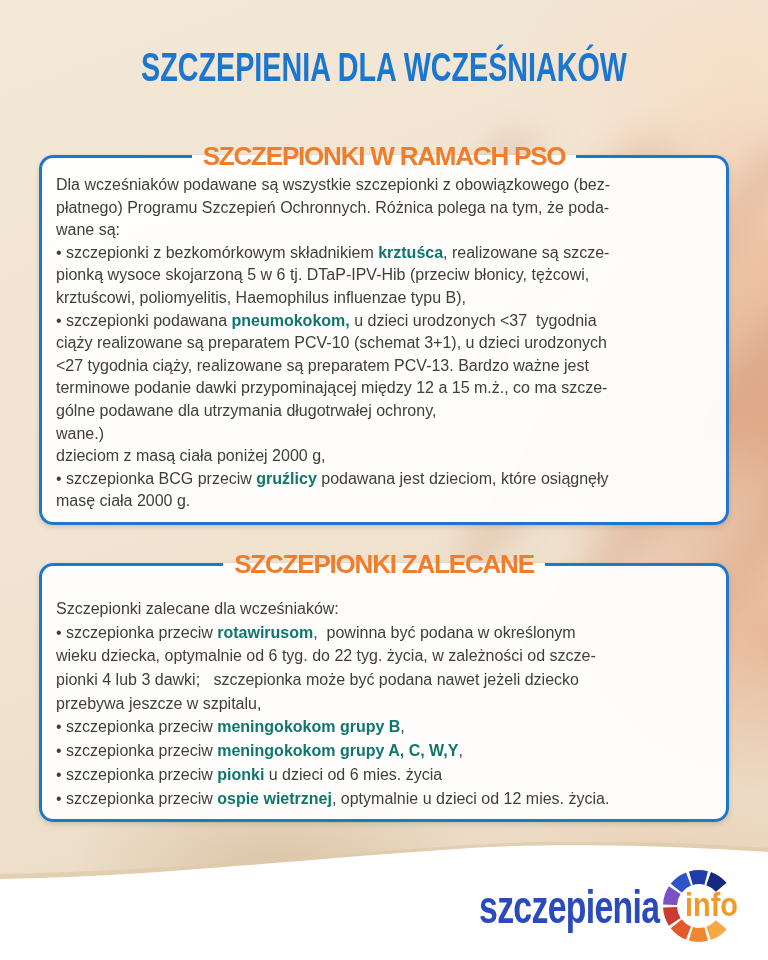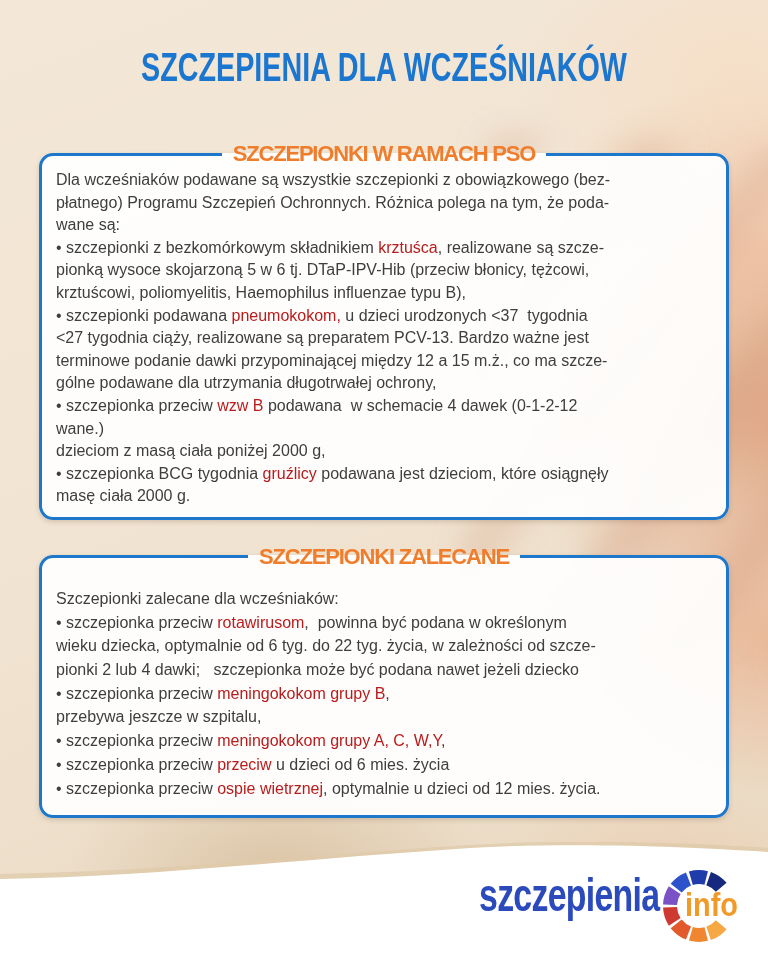--- a/index.html
+++ b/index.html
@@ -37,36 +37,36 @@
   fieldset.box{
     position:relative;z-index:3;margin:0 39px;padding:0;
     border:3px solid var(--box-border-blue,#1d78cc);border-radius:14px;
     background:rgba(255,255,255,.93);
     box-shadow:0 2px 5px rgba(104,76,48,.22);
   }
   #box-pso{margin-top:53px;}
   #box-zalecane{margin-top:24px;}
   fieldset.box > legend{
     margin:0 auto;padding:0 11px;
-    font-size:22px;font-weight:700;letter-spacing:-1.2px;white-space:nowrap;
+    font-size:26px;font-weight:700;letter-spacing:-1.2px;white-space:nowrap;
     color:var(--heading-orange,#ef7d2b);
   }
   .box-body{
     color:var(--body-text,#3e3e3e);font-size:16px;
   }
   #box-pso .box-body{padding:2px 12px 9px 14px;line-height:22.6px;}
-  #box-zalecane .box-body{padding:17px 12px 15px 14px;line-height:23.7px;}
+  #box-zalecane .box-body{padding:17px 12px 9px 14px;line-height:23.7px;}
   .tline{white-space:pre-wrap;}
-  .tline span.b{font-weight:400;color:#b91c1c;}
+  .tline span.b{font-weight:700;color:#0f766e;}
   
   .wave{position:absolute;left:0;bottom:0;width:768px;height:118px;z-index:2;}
   
   .logo{
     position:absolute;right:30px;bottom:15px;z-index:4;
-    display:flex;
+    display:flex;align-items:center;
   }
   .logo-name{
     display:inline-block;font-size:47px;font-weight:700;letter-spacing:-1px;
     color:var(--logo-blue,#2b4abc);
     transform:scaleX(.72);transform-origin:100% 50%;white-space:nowrap;
   }
   .ring-wrap{position:relative;width:78px;height:78px;margin-left:1px;}
   .ring-wrap svg{position:absolute;left:0;top:0;}
   .logo-suffix{
     position:absolute;left:25px;top:50%;
@@ -85,42 +85,42 @@
 <fieldset class="box" id="box-pso">
   <legend>SZCZEPIONKI W RAMACH PSO</legend>
   <div class="box-body">
       <div class="tline"><span>Dla wcześniaków podawane są wszystkie szczepionki z obowiązkowego (bez-</span></div>
       <div class="tline"><span>płatnego) Programu Szczepień Ochronnych. Różnica polega na tym, że poda-</span></div>
       <div class="tline"><span>wane są:</span></div>
       <div class="tline"><span>• szczepionki z bezkomórkowym składnikiem </span><span class="b">krztuśca</span><span>, realizowane są szcze-</span></div>
       <div class="tline"><span>pionką wysoce skojarzoną 5 w 6 tj. DTaP-IPV-Hib (przeciw błonicy, tężcowi,</span></div>
       <div class="tline"><span>krztuścowi, poliomyelitis, Haemophilus influenzae typu B),</span></div>
       <div class="tline"><span>• szczepionki podawana </span><span class="b">pneumokokom,</span><span> u dzieci urodzonych &lt;37  tygodnia</span></div>
+      <div class="tline"><span>ciąży realizowane są preparatem PCV-10 (schemat 3+1), u dzieci urodzonych</span></div>
       <div class="tline"><span>&lt;27 tygodnia ciąży, realizowane są preparatem PCV-13. Bardzo ważne jest</span></div>
       <div class="tline"><span>terminowe podanie dawki przypominającej między 12 a 15 m.ż., co ma szcze-</span></div>
       <div class="tline"><span>gólne podawane dla utrzymania długotrwałej ochrony,</span></div>
-      <div class="tline"><span>• szczepionka przeciw </span><span class="b">wzw B</span><span> podawana  w schemacie 4 dawek (0-1-2-12</span></div>
       <div class="tline"><span>wane.)</span></div>
       <div class="tline"><span>dzieciom z masą ciała poniżej 2000 g,</span></div>
-      <div class="tline"><span>• szczepionka BCG tygodnia </span><span class="b">gruźlicy</span><span> podawana jest dzieciom, które osiągnęły</span></div>
+      <div class="tline"><span>• szczepionka BCG przeciw </span><span class="b">gruźlicy</span><span> podawana jest dzieciom, które osiągnęły</span></div>
       <div class="tline"><span>masę ciała 2000 g.</span></div>
     </div>
 </fieldset>
 
 <fieldset class="box" id="box-zalecane">
   <legend>SZCZEPIONKI ZALECANE</legend>
   <div class="box-body">
       <div class="tline"><span>Szczepionki zalecane dla wcześniaków:</span></div>
       <div class="tline"><span>• szczepionka przeciw </span><span class="b">rotawirusom</span><span>,  powinna być podana w określonym</span></div>
       <div class="tline"><span>wieku dziecka, optymalnie od 6 tyg. do 22 tyg. życia, w zależności od szcze-</span></div>
-      <div class="tline"><span>pionki 2 lub 4 dawki;   szczepionka może być podana nawet jeżeli dziecko</span></div>
+      <div class="tline"><span>pionki 4 lub 3 dawki;   szczepionka może być podana nawet jeżeli dziecko</span></div>
+      <div class="tline"><span>przebywa jeszcze w szpitalu,</span></div>
       <div class="tline"><span>• szczepionka przeciw </span><span class="b">meningokokom grupy B</span><span>,</span></div>
-      <div class="tline"><span>przebywa jeszcze w szpitalu,</span></div>
       <div class="tline"><span>• szczepionka przeciw </span><span class="b">meningokokom grupy A, C, W,Y</span><span>,</span></div>
-      <div class="tline"><span>• szczepionka przeciw </span><span class="b">przeciw</span><span> u dzieci od 6 mies. życia</span></div>
+      <div class="tline"><span>• szczepionka przeciw </span><span class="b">pionki</span><span> u dzieci od 6 mies. życia</span></div>
       <div class="tline"><span>• szczepionka przeciw </span><span class="b">ospie wietrznej</span><span>, optymalnie u dzieci od 12 mies. życia.</span></div>
     </div>
 </fieldset>
 
 <svg class="wave" viewBox="0 0 768 118" preserveAspectRatio="none" aria-hidden="true">
   <path d="M0,32 C150,30 300,14 470,3 C580,-4 690,1 768,6 L768,118 L0,118 Z" fill="#dfc9a9" opacity="0.75"></path>
   <path d="M0,37 C150,35 300,17 470,6 C580,0 690,5 768,10 L768,118 L0,118 Z" fill="#ffffff"></path>
 </svg>
 
 <div class="logo">

